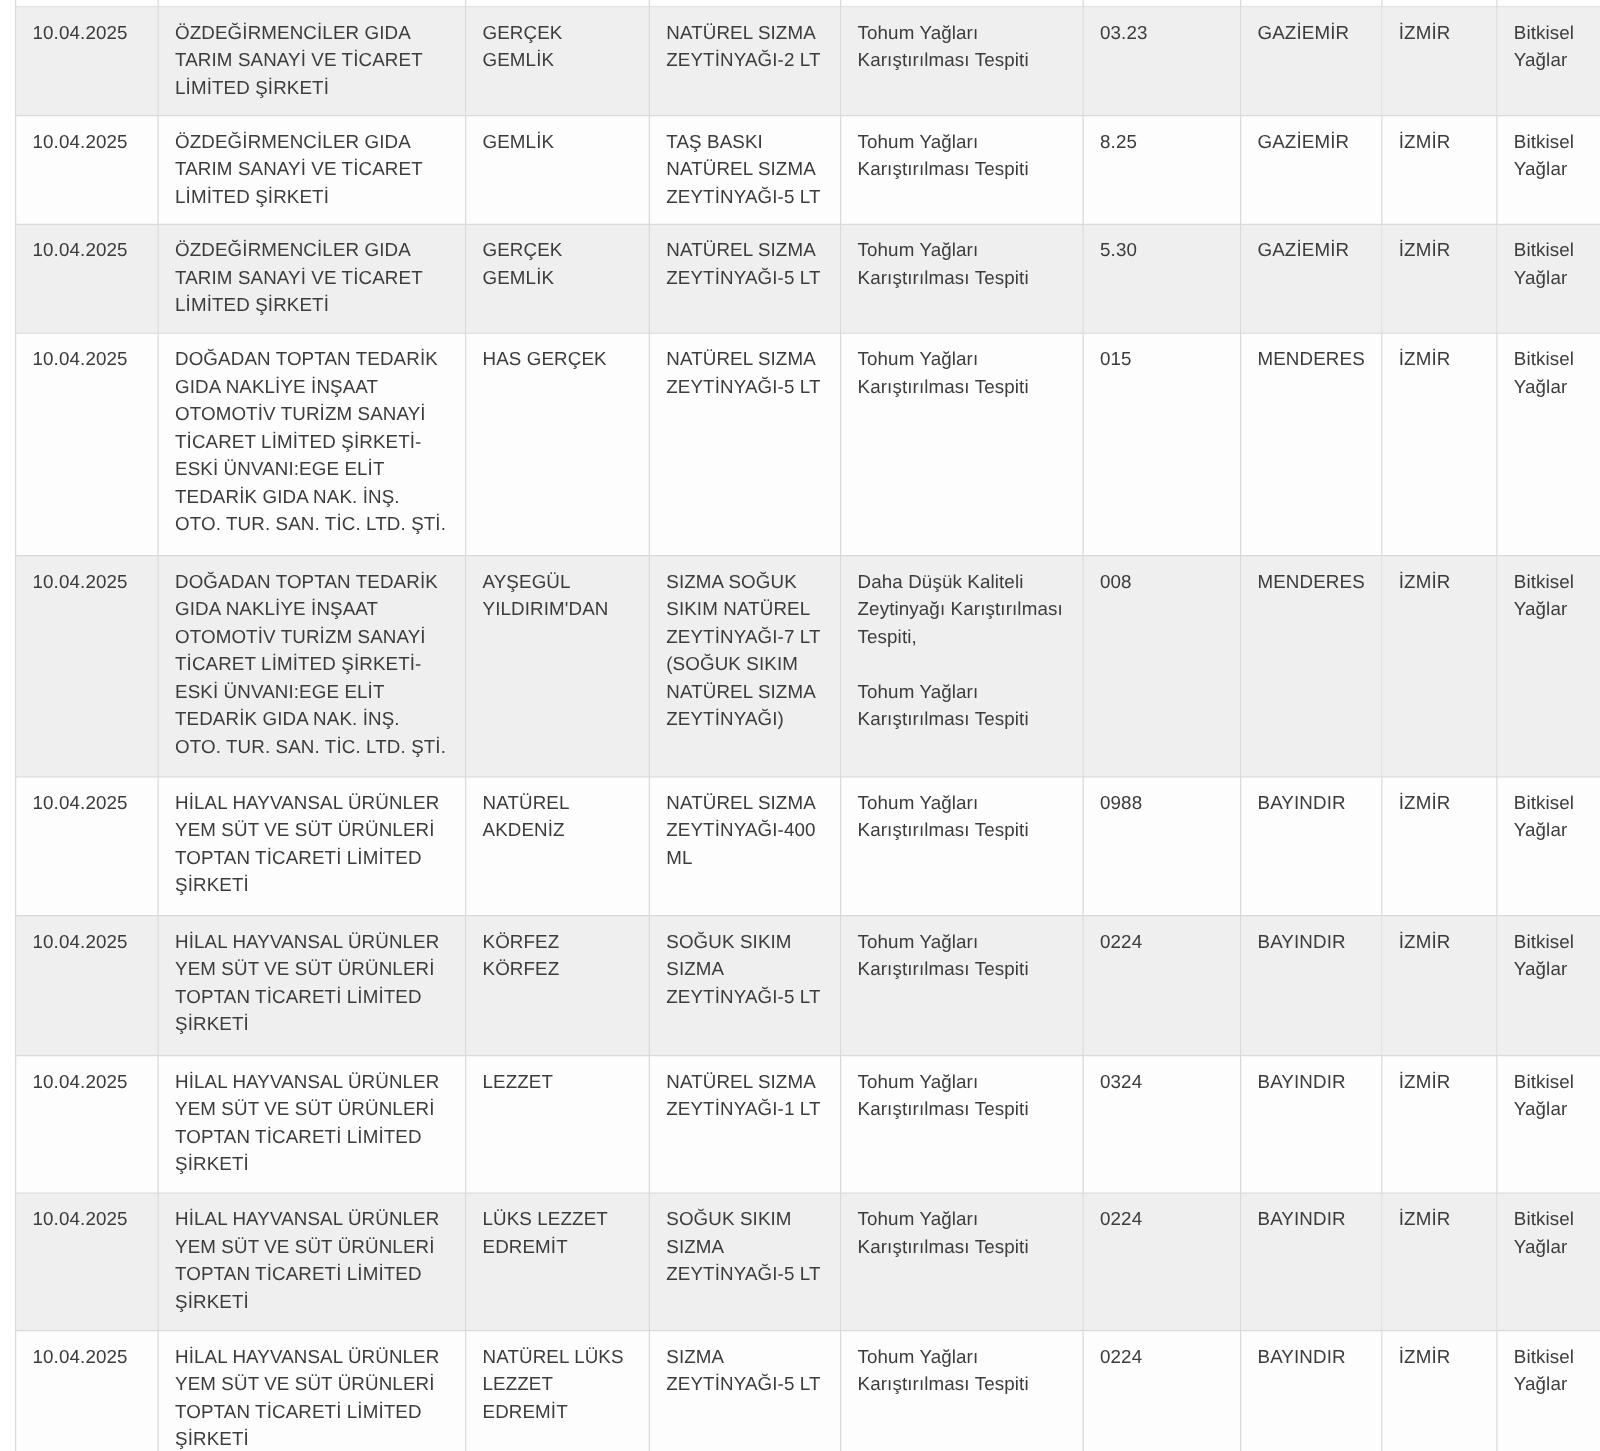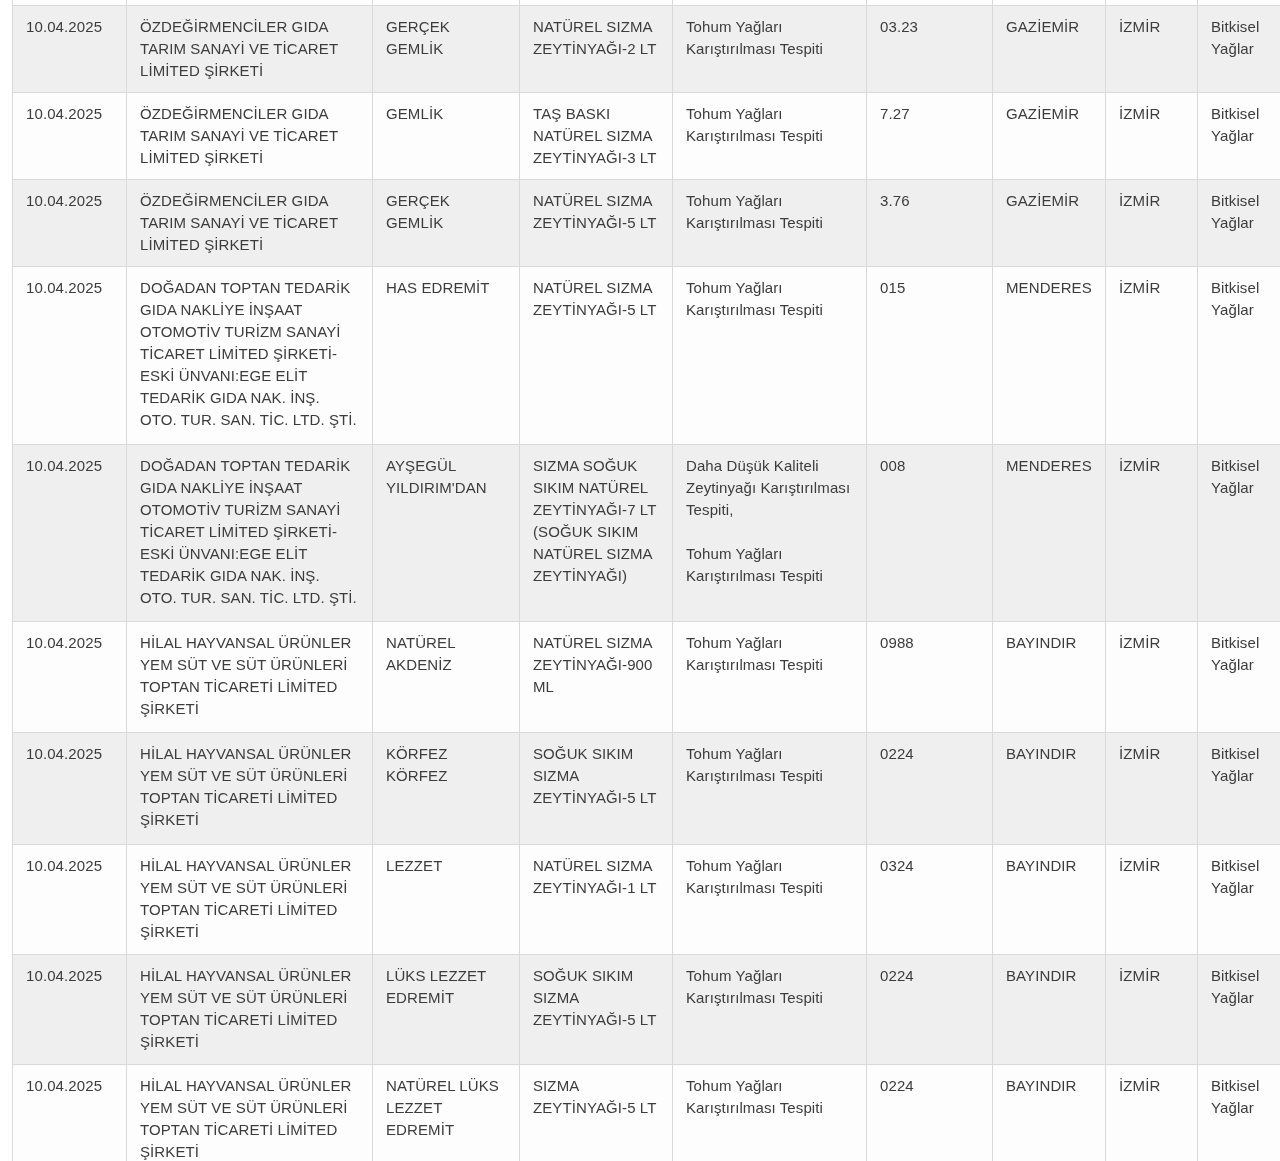--- a/index.html
+++ b/index.html
@@ -95,42 +95,42 @@
     <td>Tohum Yağları Karıştırılması Tespiti</td>
     <td>03.23</td>
     <td>GAZİEMİR</td>
     <td>İZMİR</td>
     <td>Bitkisel Yağlar</td>
   </tr>
         <tr>
     <td>10.04.2025</td>
     <td>ÖZDEĞİRMENCİLER GIDA TARIM SANAYİ VE TİCARET LİMİTED ŞİRKETİ</td>
     <td>GEMLİK</td>
-    <td>TAŞ BASKI NATÜREL SIZMA ZEYTİNYAĞI-3 LT</td>
-    <td>Tohum Yağları Karıştırılması Tespiti</td>
-    <td>7.27</td>
+    <td>TAŞ BASKI NATÜREL SIZMA ZEYTİNYAĞI-5 LT</td>
+    <td>Tohum Yağları Karıştırılması Tespiti</td>
+    <td>8.25</td>
     <td>GAZİEMİR</td>
     <td>İZMİR</td>
     <td>Bitkisel Yağlar</td>
   </tr>
         <tr>
     <td>10.04.2025</td>
     <td>ÖZDEĞİRMENCİLER GIDA TARIM SANAYİ VE TİCARET LİMİTED ŞİRKETİ</td>
     <td>GERÇEK GEMLİK</td>
     <td>NATÜREL SIZMA ZEYTİNYAĞI-5 LT</td>
     <td>Tohum Yağları Karıştırılması Tespiti</td>
-    <td>3.76</td>
+    <td>5.30</td>
     <td>GAZİEMİR</td>
     <td>İZMİR</td>
     <td>Bitkisel Yağlar</td>
   </tr>
         <tr>
     <td>10.04.2025</td>
     <td>DOĞADAN TOPTAN TEDARİK GIDA NAKLİYE İNŞAAT OTOMOTİV TURİZM SANAYİ TİCARET LİMİTED ŞİRKETİ-ESKİ ÜNVANI:EGE ELİT TEDARİK GIDA NAK. İNŞ. OTO. TUR. SAN. TİC. LTD. ŞTİ.</td>
-    <td>HAS EDREMİT</td>
+    <td>HAS GERÇEK</td>
     <td>NATÜREL SIZMA ZEYTİNYAĞI-5 LT</td>
     <td>Tohum Yağları Karıştırılması Tespiti</td>
     <td>015</td>
     <td>MENDERES</td>
     <td>İZMİR</td>
     <td>Bitkisel Yağlar</td>
   </tr>
         <tr>
     <td>10.04.2025</td>
     <td>DOĞADAN TOPTAN TEDARİK GIDA NAKLİYE İNŞAAT OTOMOTİV TURİZM SANAYİ TİCARET LİMİTED ŞİRKETİ-ESKİ ÜNVANI:EGE ELİT TEDARİK GIDA NAK. İNŞ. OTO. TUR. SAN. TİC. LTD. ŞTİ.</td>
@@ -141,21 +141,21 @@
 Tohum Yağları Karıştırılması Tespiti</td>
     <td>008</td>
     <td>MENDERES</td>
     <td>İZMİR</td>
     <td>Bitkisel Yağlar</td>
   </tr>
         <tr>
     <td>10.04.2025</td>
     <td>HİLAL HAYVANSAL ÜRÜNLER YEM SÜT VE SÜT ÜRÜNLERİ TOPTAN TİCARETİ LİMİTED ŞİRKETİ</td>
     <td>NATÜREL AKDENİZ</td>
-    <td>NATÜREL SIZMA ZEYTİNYAĞI-900 ML</td>
+    <td>NATÜREL SIZMA ZEYTİNYAĞI-400 ML</td>
     <td>Tohum Yağları Karıştırılması Tespiti</td>
     <td>0988</td>
     <td>BAYINDIR</td>
     <td>İZMİR</td>
     <td>Bitkisel Yağlar</td>
   </tr>
         <tr>
     <td>10.04.2025</td>
     <td>HİLAL HAYVANSAL ÜRÜNLER YEM SÜT VE SÜT ÜRÜNLERİ TOPTAN TİCARETİ LİMİTED ŞİRKETİ</td>
     <td>KÖRFEZ KÖRFEZ</td>

